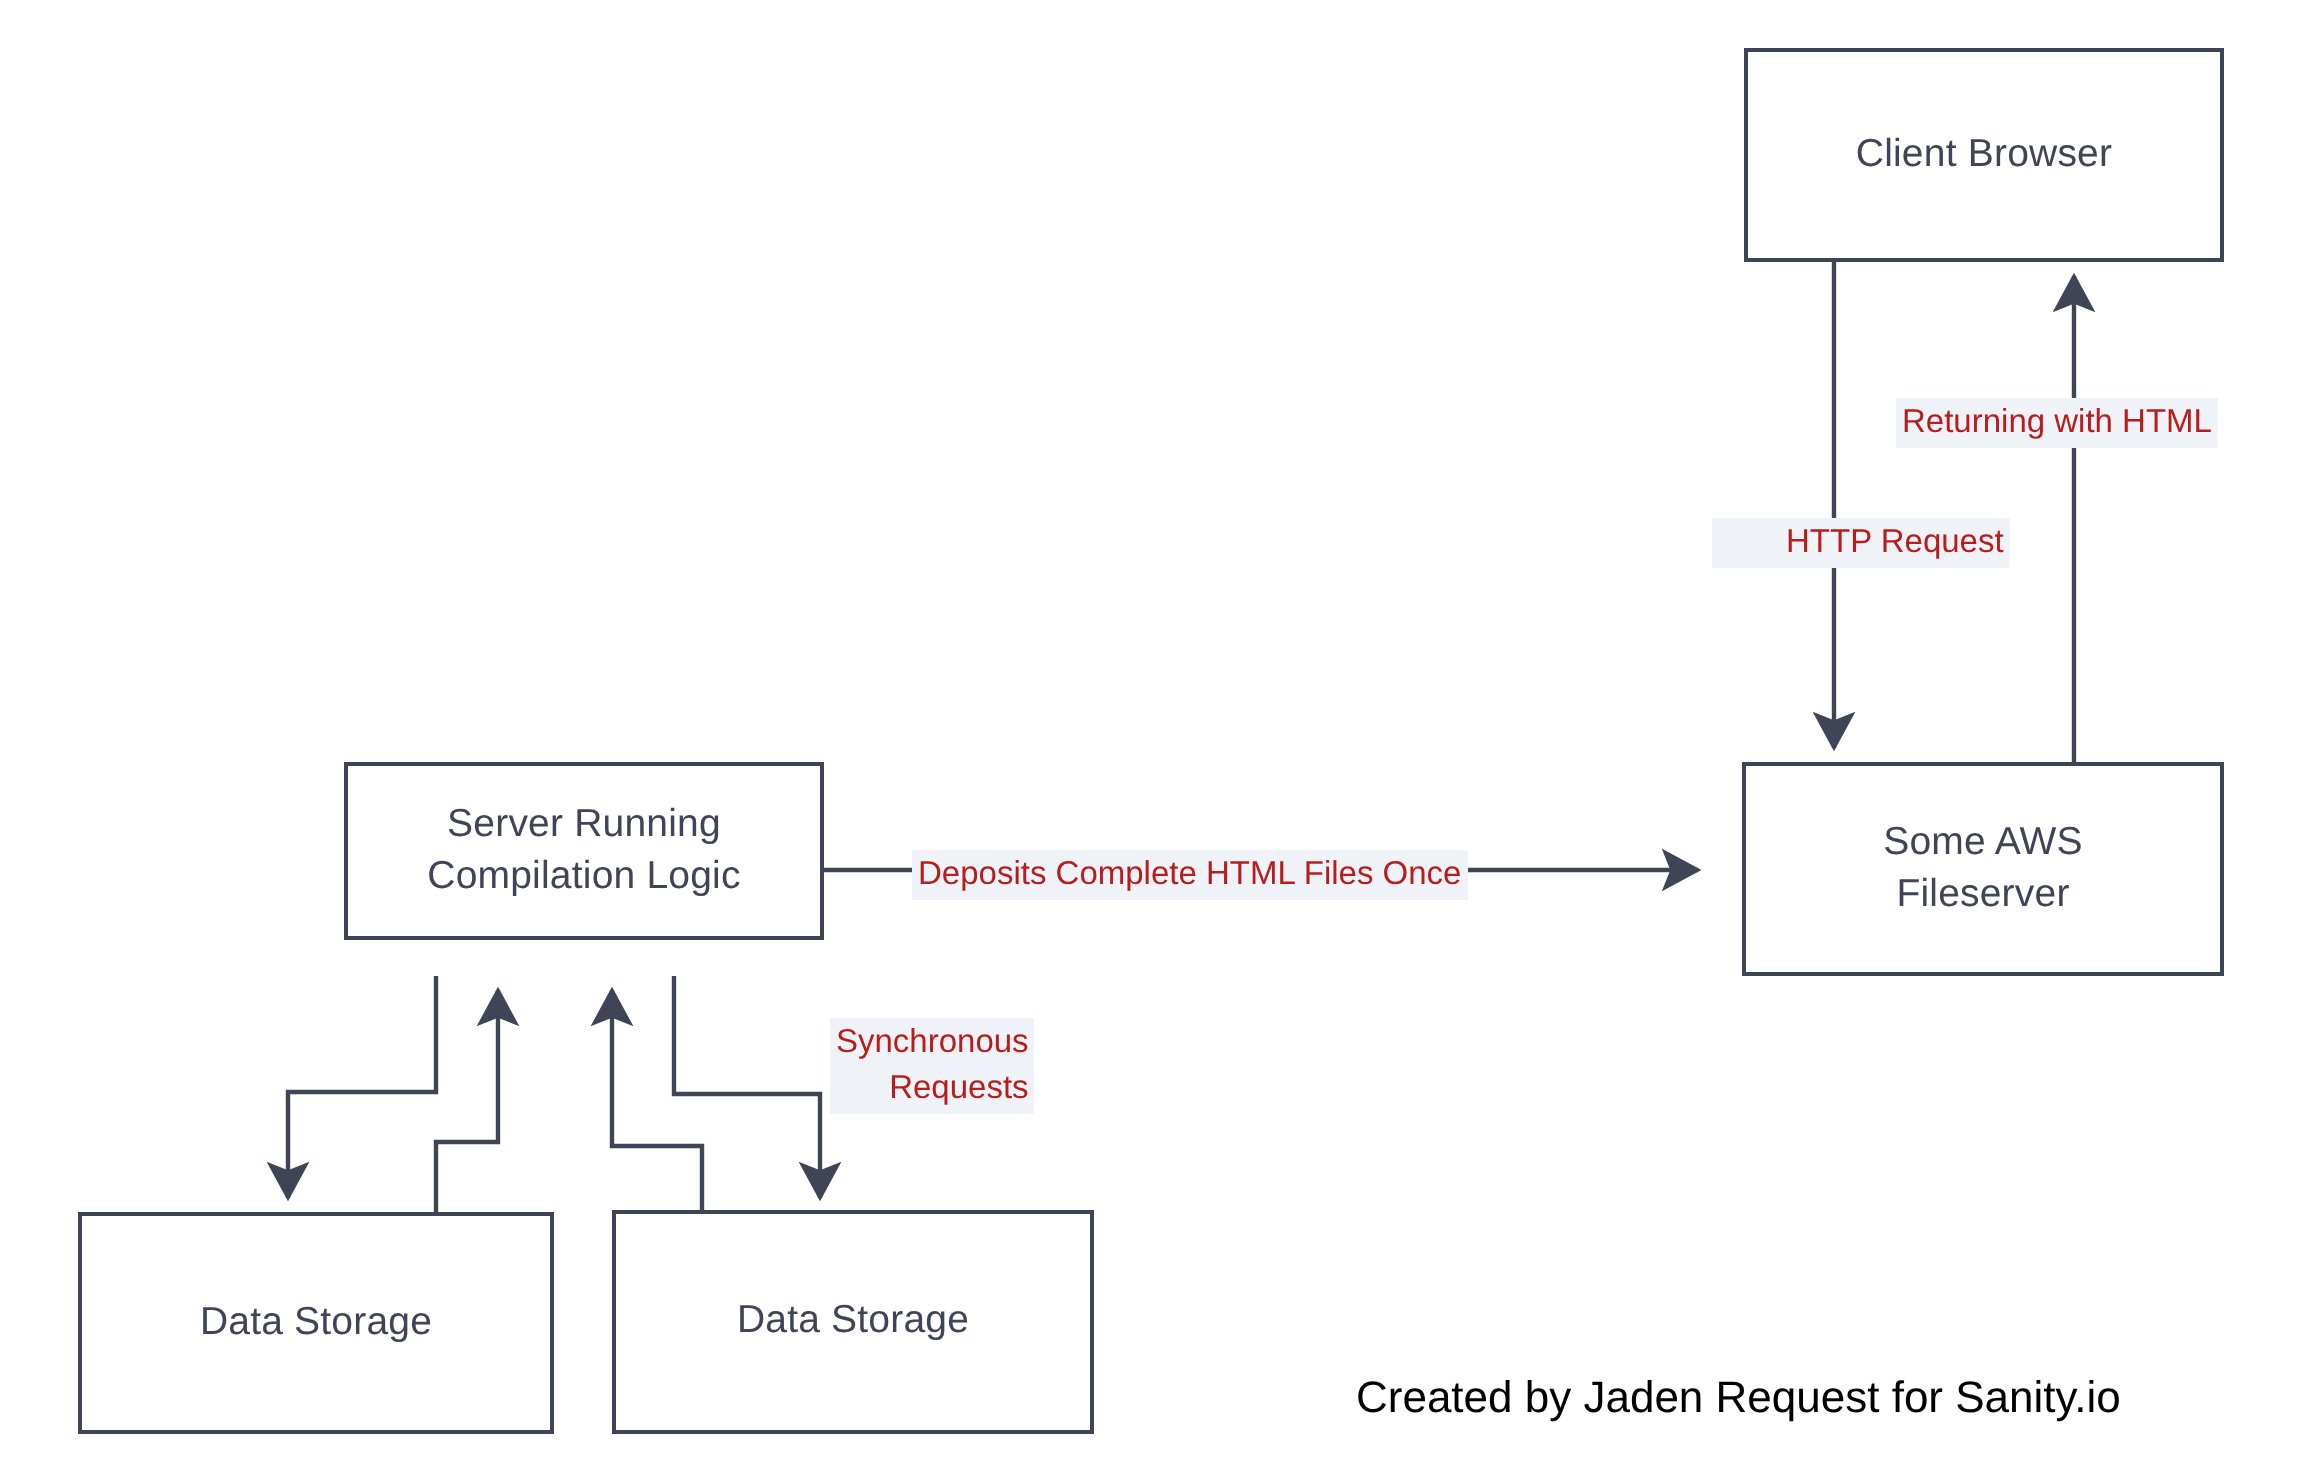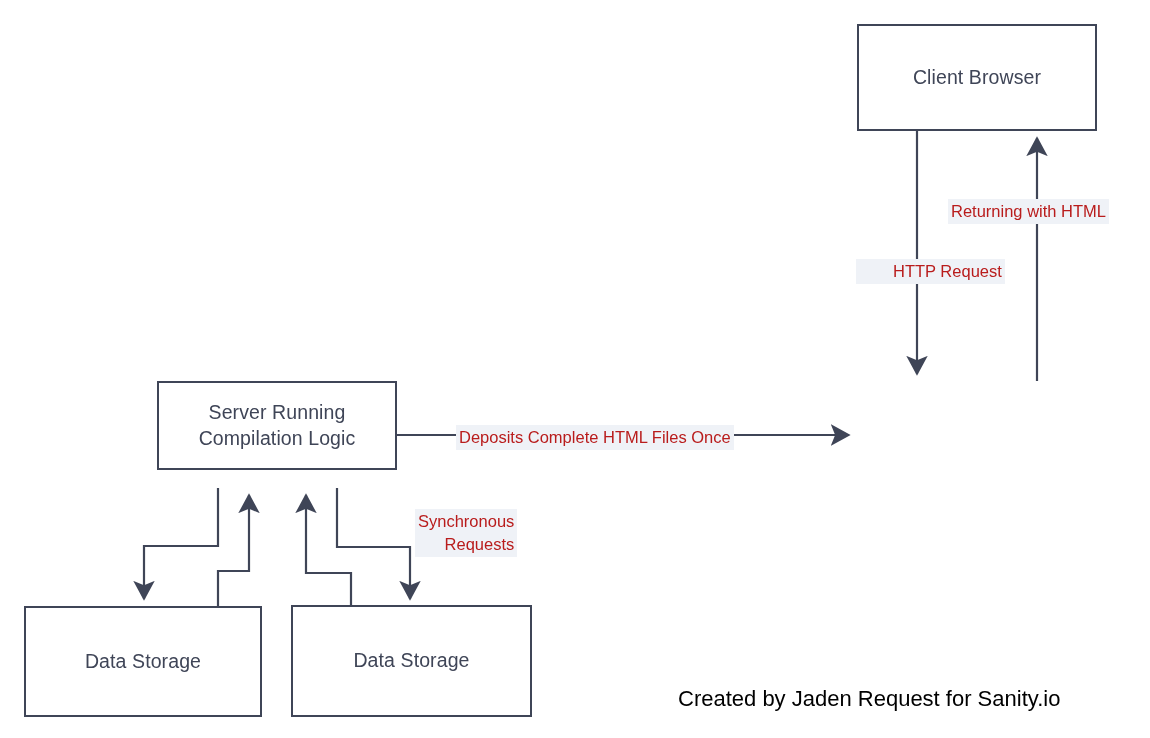--- a/index.html
+++ b/index.html
@@ -33,20 +33,21 @@
     border: 2.5px solid #3f4557;
     background: #ffffff;
     display: flex;
     align-items: center;
     justify-content: center;
     text-align: center;
     color: #3f4557;
     font-size: 19.5px;
     line-height: 1.3;
     letter-spacing: 0.1px;
+    margin-left: 15px;
   }
   .node span { display: block; white-space: pre-line; }
 
   .edge-label {
     position: absolute;
     color: #b91c1c;
     font-size: 16.5px;
     line-height: 1.38;
     background: #eff2f7;
     padding: 1px 3px;
@@ -91,20 +92,24 @@
 
     <path d="M351,606 L351,573 L306,573 L306,495" stroke="#3f4557" stroke-width="2.2" fill="none" stroke-linejoin="miter" marker-end="url(#ah)"></path>
 
     <path d="M337,488 L337,547 L410,547 L410,599" stroke="#3f4557" stroke-width="2.2" fill="none" stroke-linejoin="miter" marker-end="url(#ah)"></path>
   </svg>
 
   <div class="node" id="node-client-browser" style="left:857px; top:24px; width:240px; height:107px;">
     <span>Client Browser</span>
   </div>
 
+  <div class="node" id="node-aws-fileserver" style="left:856px; top:381px; width:241px; height:107px;">
+    <span>Some AWS
+Fileserver</span>
+  </div>
 
   <div class="node" id="node-server-compilation" style="left:157px; top:381px; width:240px; height:89px;">
     <span>Server Running
 Compilation Logic</span>
   </div>
 
   <div class="node" id="node-data-storage-left" style="left:24px; top:606px; width:238px; height:111px;">
     <span>Data Storage</span>
   </div>
 

